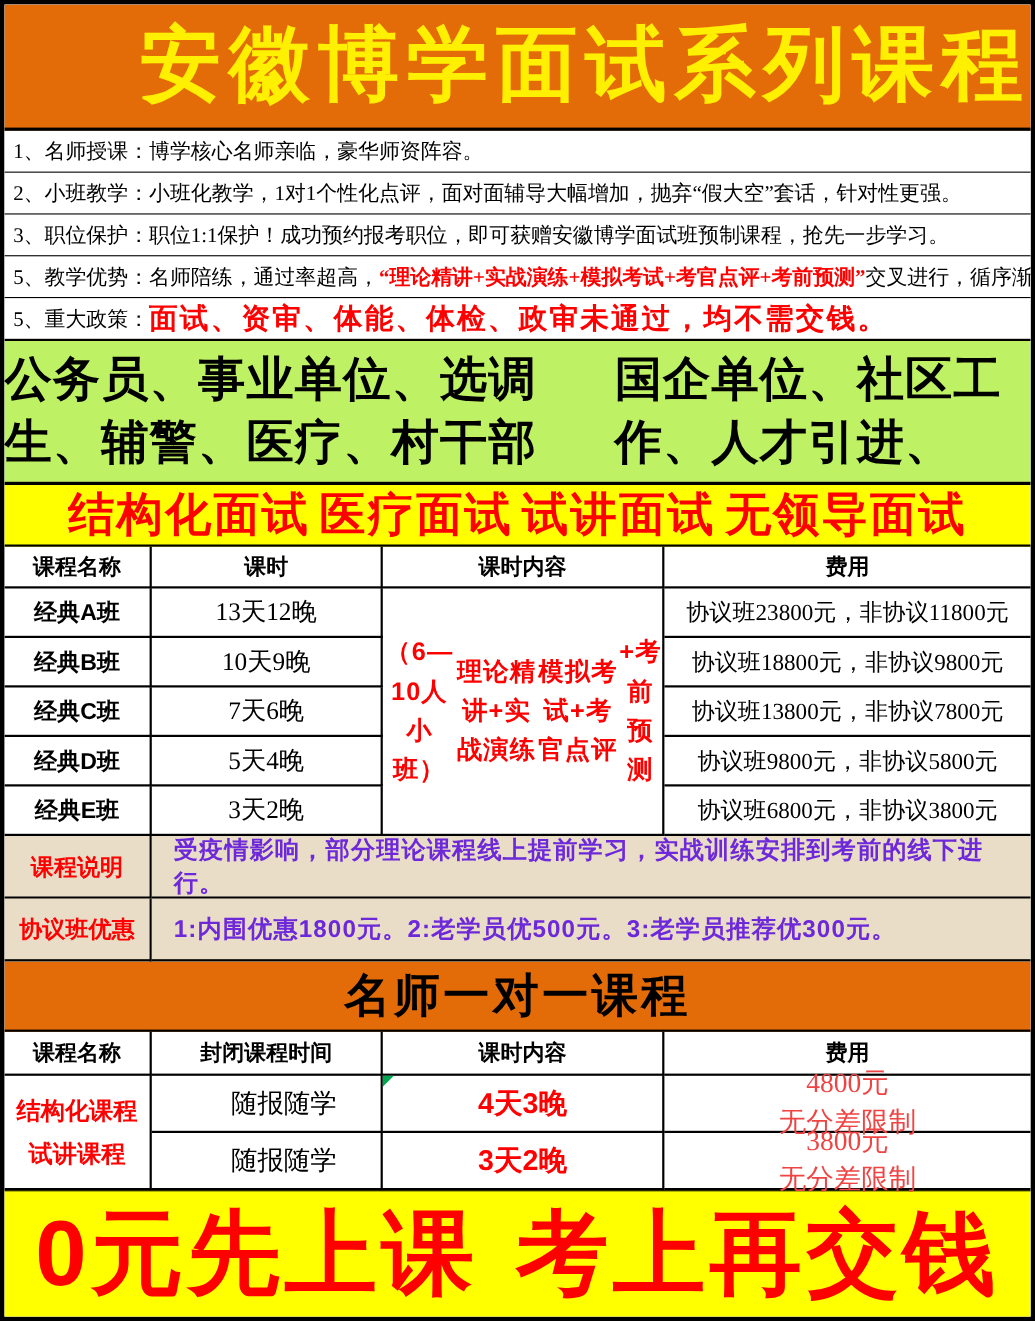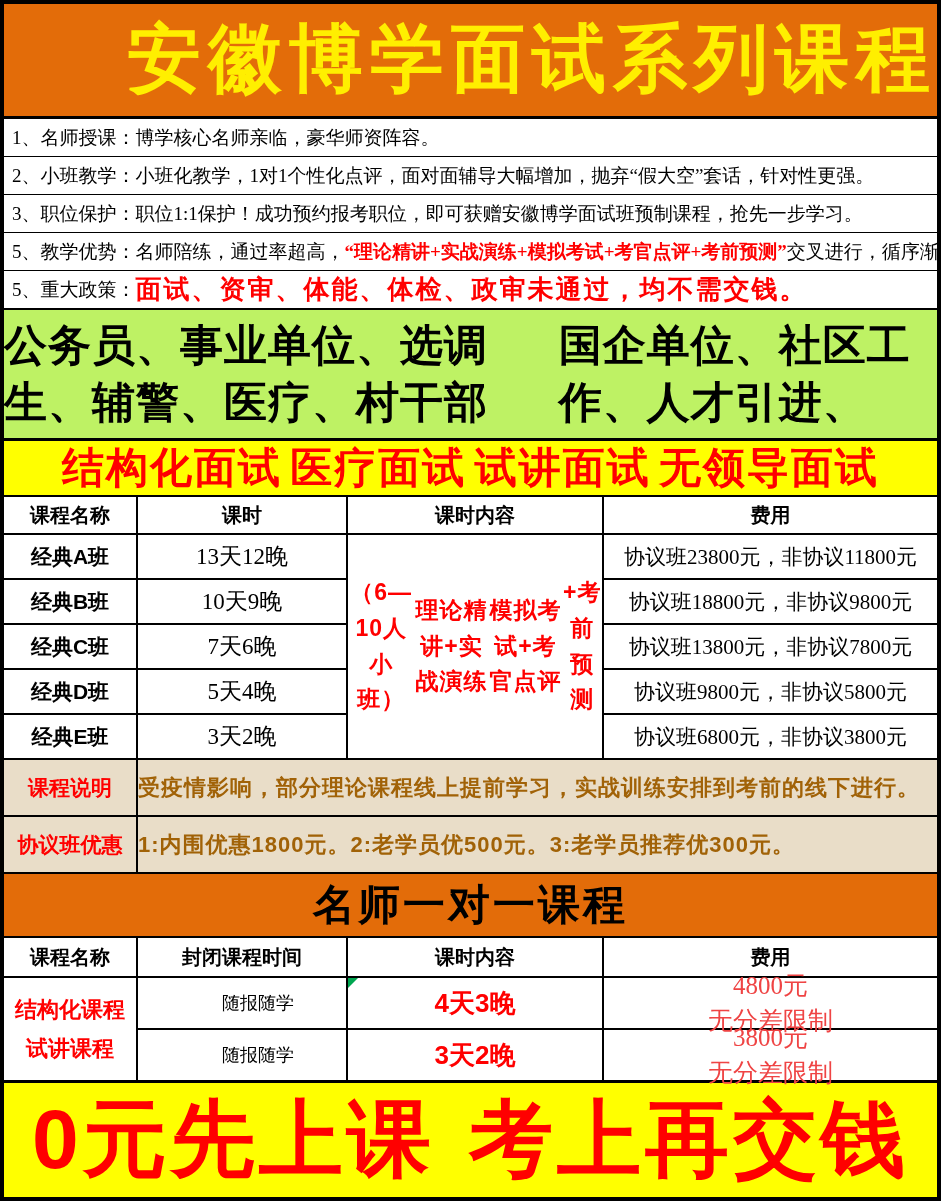--- a/index.html
+++ b/index.html
@@ -59,35 +59,35 @@
   .hours{font-size:23px;color:#000;font-family:"Liberation Serif",serif;}
   .fee{font-size:21px;color:#000;font-family:"Liberation Serif",serif;}
   .content-merged{
     grid-column:3;grid-row:2/7;flex-direction:row;
     color:#FF0000;font-weight:bold;font-size:23px;line-height:1.55;letter-spacing:1px;
   }
   
   .grid-notes{grid-template-columns:134px 1fr;grid-template-rows:57px 57px;}
   .note-label{background:#E9DDC8;color:#FF0000;font-weight:bold;font-size:21px;}
   .note-text{
-    background:#E9DDC8;color:#a16207;font-weight:bold;font-size:22px;
-    justify-content:flex-start;text-align:left;padding-left:0;letter-spacing:1px;
+    background:#E9DDC8;color:#6d28d9;font-weight:bold;font-size:22px;
+    justify-content:flex-start;text-align:left;padding-left:20px;letter-spacing:1px;
   }
   
   .banner-mid{
     height:62px;flex:0 0 auto;background:#E36C09;border-bottom:2px solid #000;
     display:flex;align-items:center;justify-content:center;
     color:#000;font-weight:bold;font-size:42px;letter-spacing:3px;
   }
   .grid2{grid-template-rows:40px 52px 52px;}
   .t2-course{
     grid-column:1;grid-row:2/4;flex-direction:column;justify-content:space-around;
     color:#FF0000;font-weight:bold;font-size:22px;padding:12px 0;
   }
-  .t2-time{font-size:18px;color:#000;font-family:"Liberation Serif",serif;padding-left:32px;}
+  .t2-time{font-size:24px;color:#000;font-family:"Liberation Serif",serif;padding-left:32px;}
   .t2-hours{color:#FF0000;font-weight:bold;font-size:26px;}
   .t2-fee{
     font-size:25px;color:#ef4444;font-family:"Liberation Serif",serif;
     flex-direction:column;line-height:1.4;
   }
   .corner-tri{
     position:absolute;top:0;left:0;width:0;height:0;
     border-top:10px solid #00A650;border-right:10px solid transparent;
   }
   

